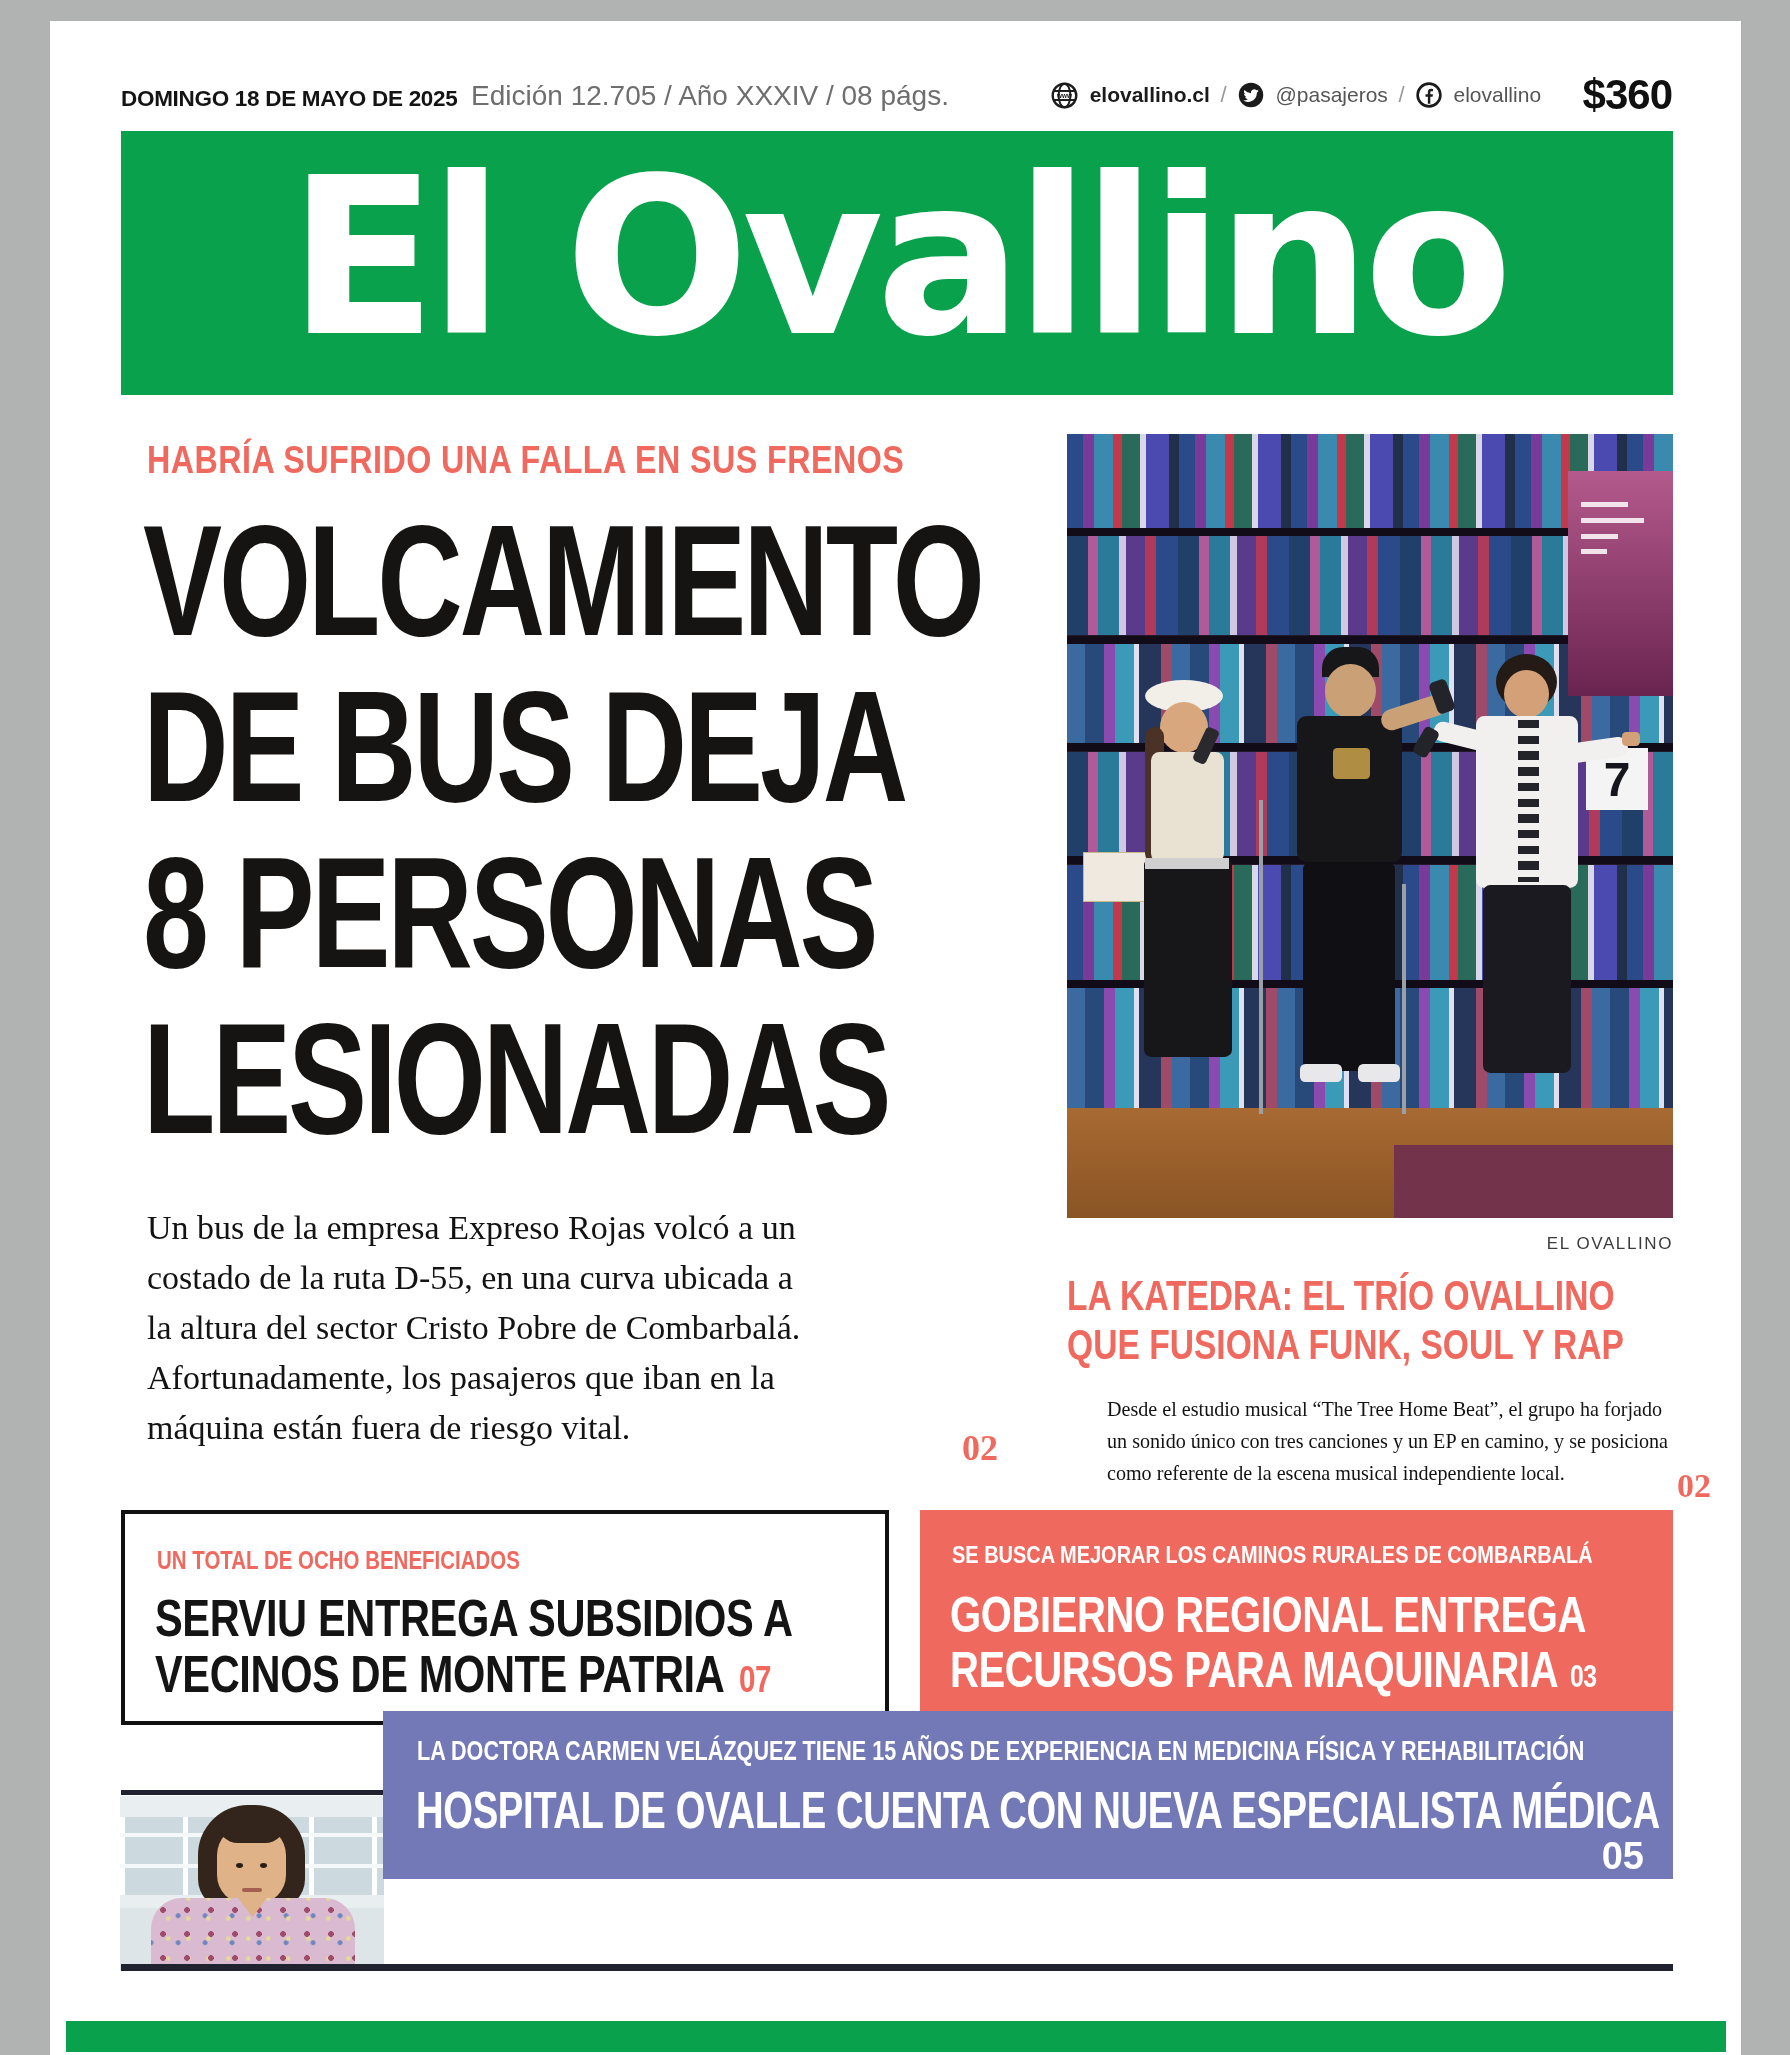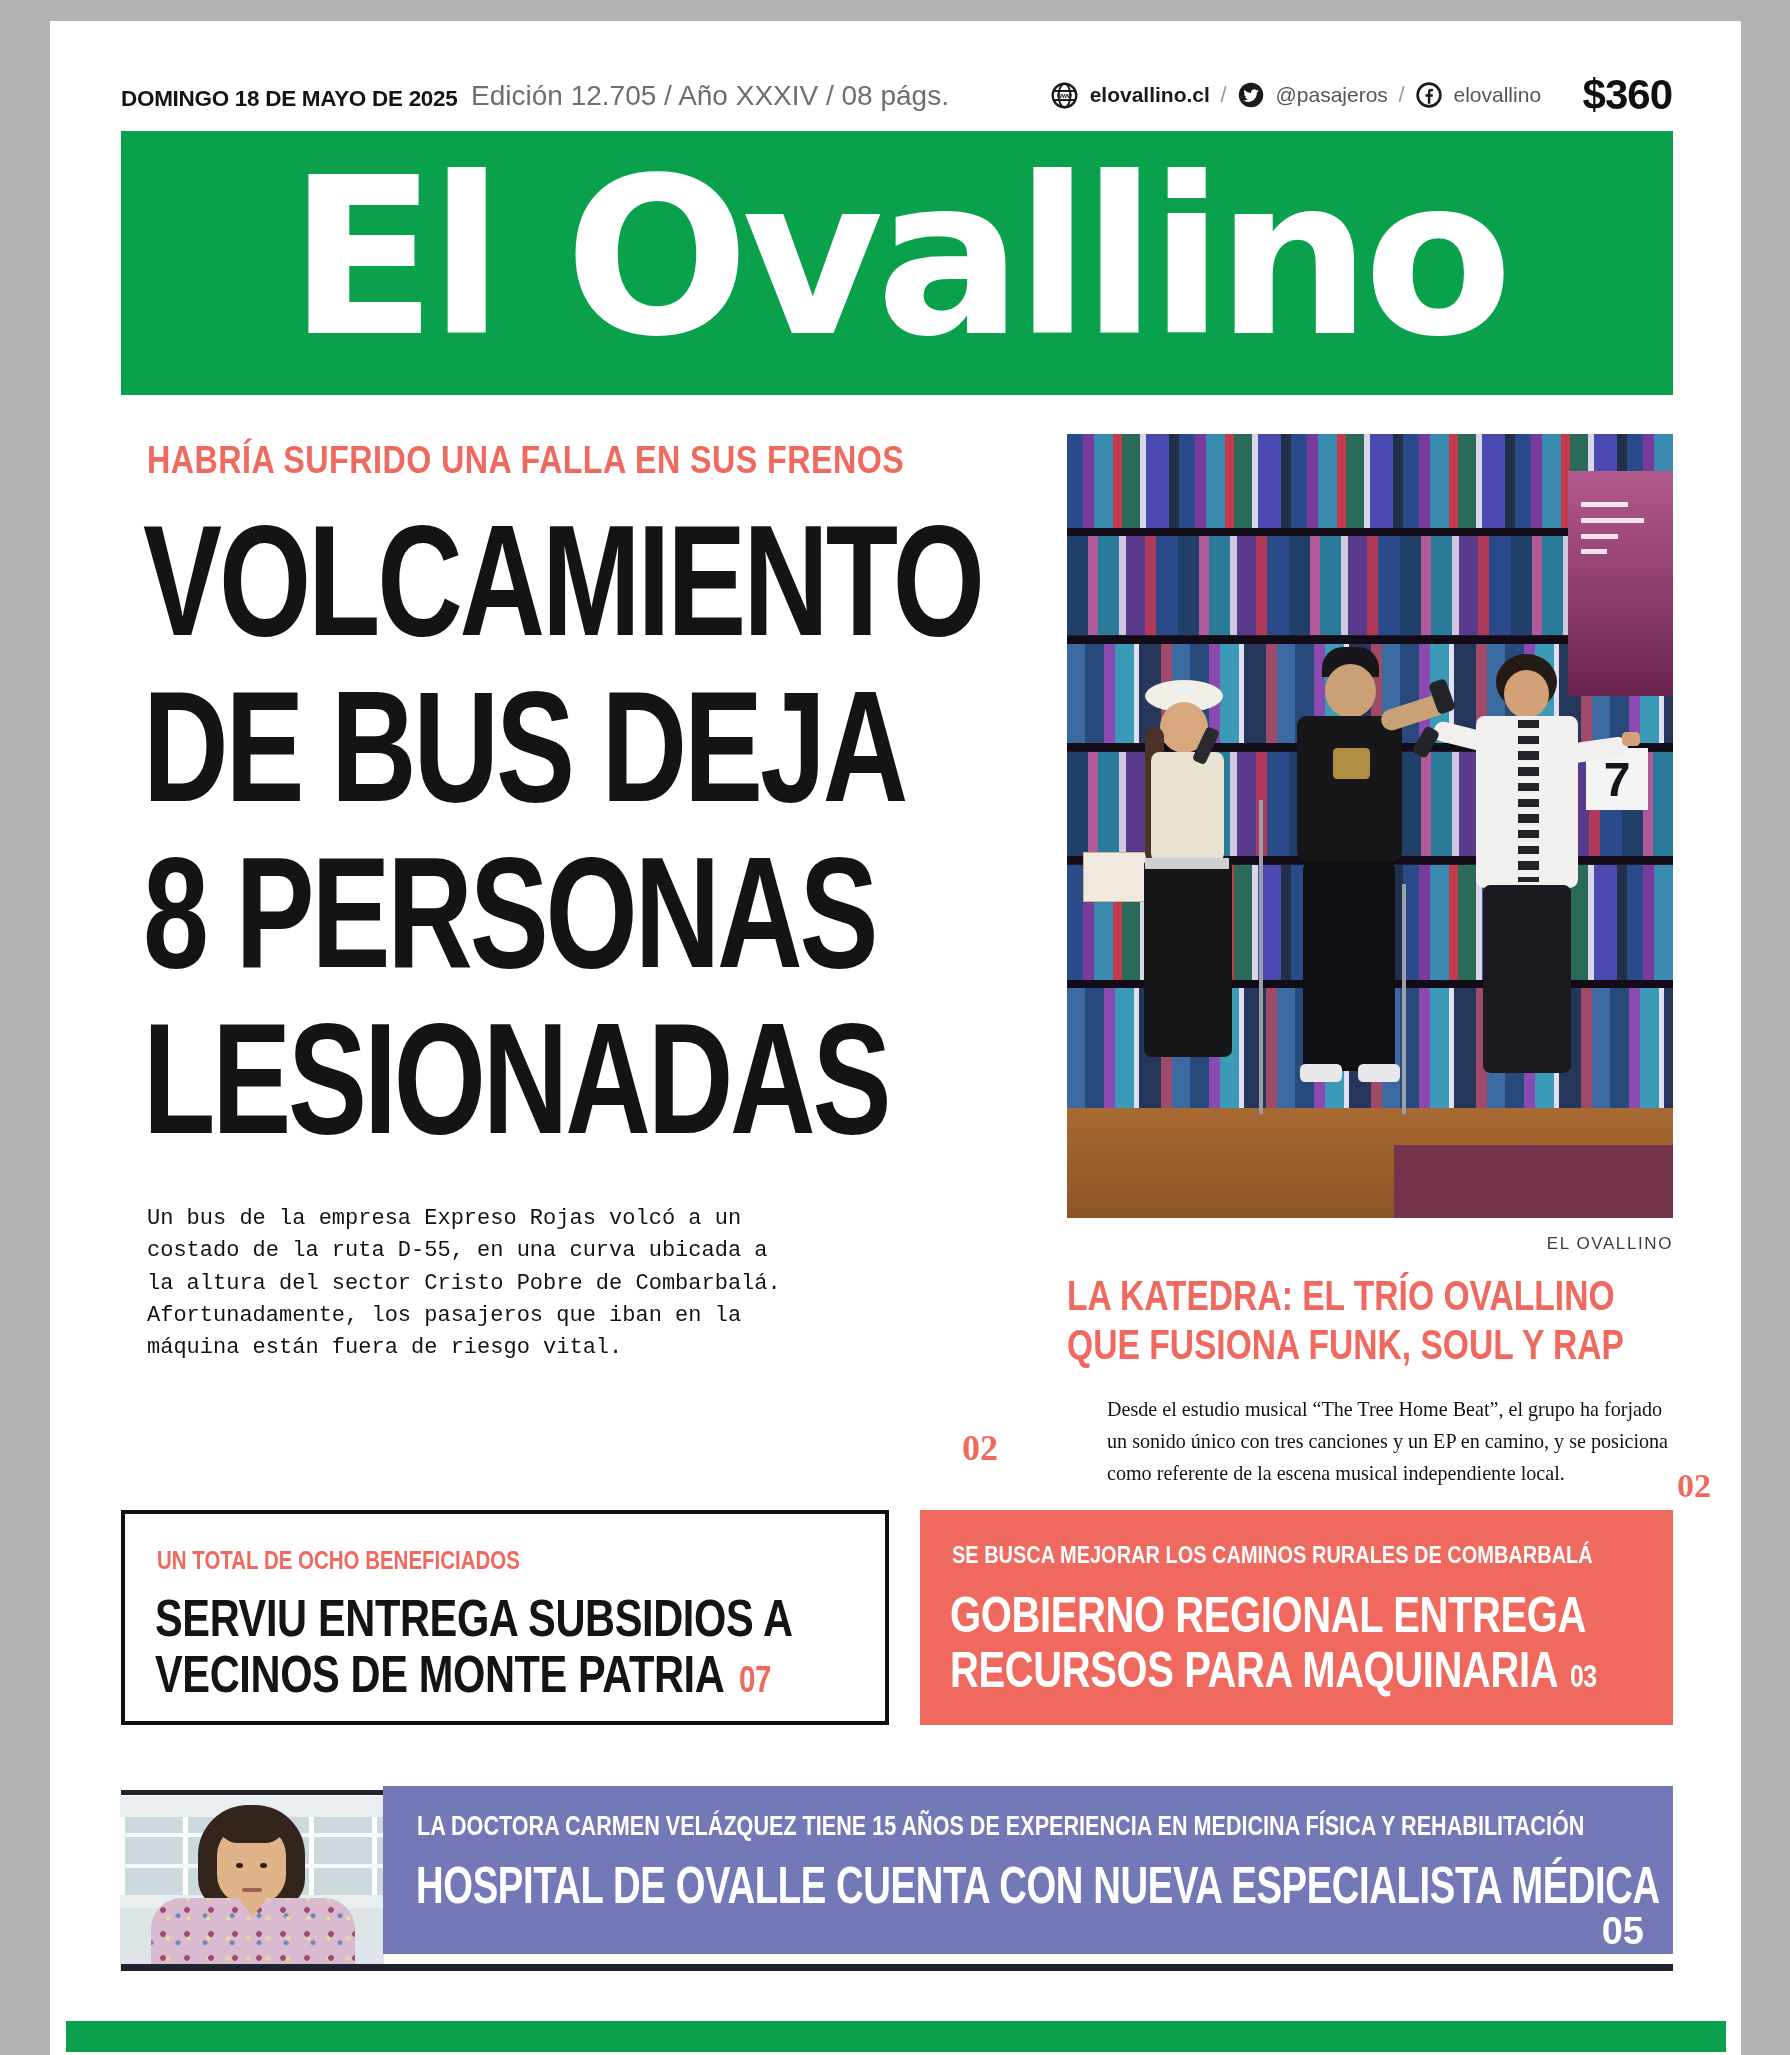--- a/index.html
+++ b/index.html
@@ -32,21 +32,21 @@
   .tb-price{font-size:42px;font-weight:bold;letter-spacing:-1px;color:#101010;margin-left:31px;}
   .icn{display:block;}
 
   
   .masthead{left:71px;top:110px;width:1552px;height:264px;background:var(--green);display:flex;align-items:center;justify-content:center;}
   .masthead-title{font-family:"DejaVu Sans",sans-serif;font-weight:bold;font-size:217px;letter-spacing:-7.3px;color:#ffffff;line-height:1;padding-bottom:9.4px;}
 
   
   .lead-kicker{left:97px;top:418px;width:1150px;font-size:38px;font-weight:bold;letter-spacing:0.5px;color:var(--coral);}
   .lead-headline{left:93px;top:477px;width:1281px;font-size:158px;line-height:1.05;font-weight:bold;letter-spacing:-4.2px;color:var(--ink);}
-  .lead-body{left:97px;top:1182px;width:1045px;font-family:Liberation Mono, monospace;font-size:22px;line-height:1.47;color:#131313;}
+  .lead-body{left:97px;top:1182px;width:1045px;font-family:Liberation Serif, serif;font-size:34px;line-height:1.47;color:#131313;}
   .lead-page{left:912px;top:1406px;font-family:"Liberation Serif",serif;font-weight:bold;font-size:36px;color:var(--coral);}
 
   
   .photo-music{left:1017px;top:413px;width:606px;height:784px;background:#221a28;overflow:hidden;}
   .shelfrow{position:absolute;left:0;width:100%;}
   .books-a{background:repeating-linear-gradient(90deg,#2b4a8a 0 15.7px,#7a3a9a 15.7px 27px,#3a8ab0 27px 46px,#c23a4a 46px 55px,#2a6a5a 55px 73px,#d8d8e8 73px 79px,#4a4ab0 79px 102px,#20304a 102px 112px);}
   .books-b{background:repeating-linear-gradient(90deg,#20406a 0 21px,#b05a9a 21px 31px,#2a7a9a 31px 52px,#d0c8e0 52px 59px,#5a3a8a 59px 78px,#b03a5a 78px 89px,#2a4a8a 89px 111px);}
   .books-c{background:repeating-linear-gradient(90deg,#3a6aa0 0 18px,#274a7a 18px 37px,#8a4ab0 37px 48px,#3a9ab8 48px 67px,#e0e0f0 67px 72px,#26365a 72px 94px,#a04a6a 94px 105px);}
   .board{position:absolute;left:0;width:100%;height:8.4px;background:#120c18;}
   .poster{position:absolute;right:0;top:37px;width:105px;height:225px;background:linear-gradient(180deg,#b45a8c,#6a2450);}
@@ -73,21 +73,21 @@
   .box-gore{left:870px;top:1489px;width:753px;height:215px;background:var(--coral);}
   .go-kicker{left:32px;top:32px;width:941px;font-size:23.5px;font-weight:bold;color:#ffffff;}
   .go-headline{left:30px;top:78px;width:993px;font-size:50px;line-height:1.1;font-weight:bold;letter-spacing:-0.5px;color:#ffffff;}
   .pg-inline-w{font-size:31px;color:#ffffff;margin-left:14.6px;font-weight:bold;}
 
   
   .strip-topline{left:71px;top:1769px;width:1552px;height:5.2px;background:var(--navy);}
   .photo-doctor{left:70px;top:1775px;width:264px;height:175px;background:#e9eff1;overflow:hidden;}
   .windows{position:absolute;left:0;top:21px;width:100%;height:78px;background:repeating-linear-gradient(90deg,rgba(255,255,255,.95) 0 5.2px,#ccd9df 5.2px 63px);}
   .wline{position:absolute;left:0;width:100%;height:4.2px;background:#f4f8f9;}
-  .purple-bar{left:333px;top:1765px;width:1290px;height:168px;background:var(--purple);}
+  .purple-bar{left:333px;top:1690px;width:1290px;height:168px;background:var(--purple);}
   .hp-kicker{left:34px;top:25px;width:1673px;font-size:27px;font-weight:bold;color:#ffffff;}
   .hp-headline{left:33px;top:70px;width:1777px;font-size:51px;font-weight:bold;letter-spacing:-0.5px;color:#ffffff;}
   .hp-page{right:29px;bottom:1px;font-size:38px;font-weight:bold;color:#ffffff;}
   .strip-bottomline{left:71px;top:1943px;width:1552px;height:7.3px;background:var(--navy);}
 
   
   .green-footer{left:15.7px;top:2000px;width:1660px;height:31px;background:var(--green);}
 </style>
 </head>
 <body>

